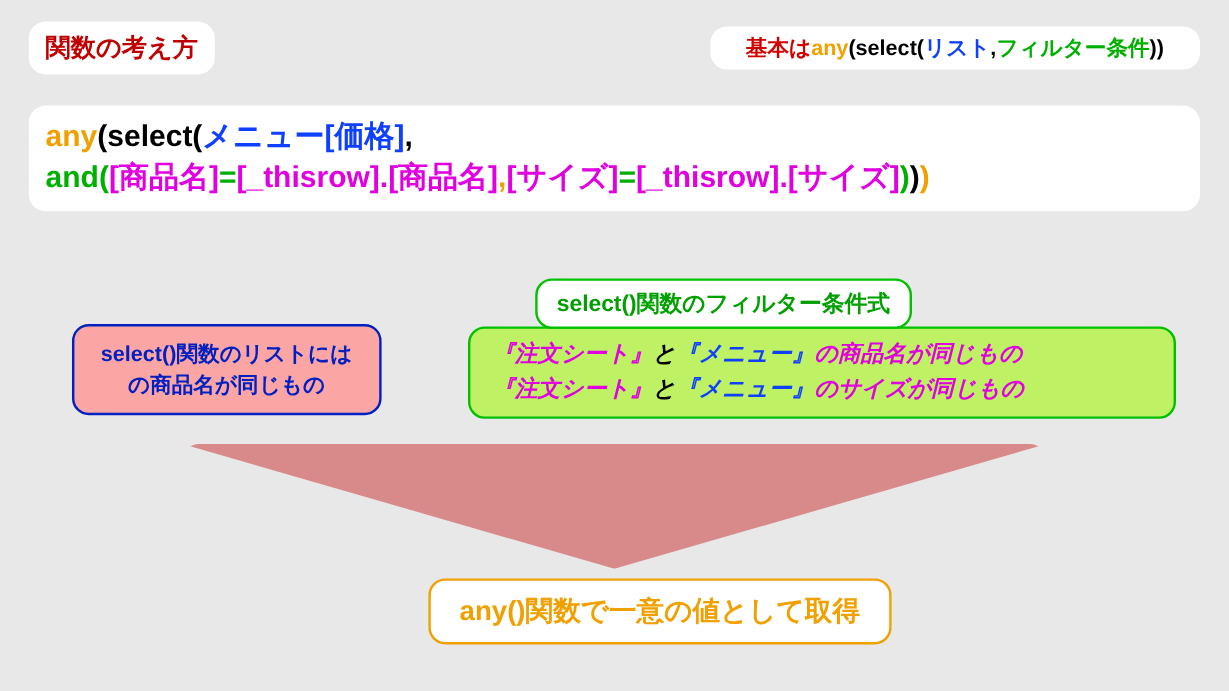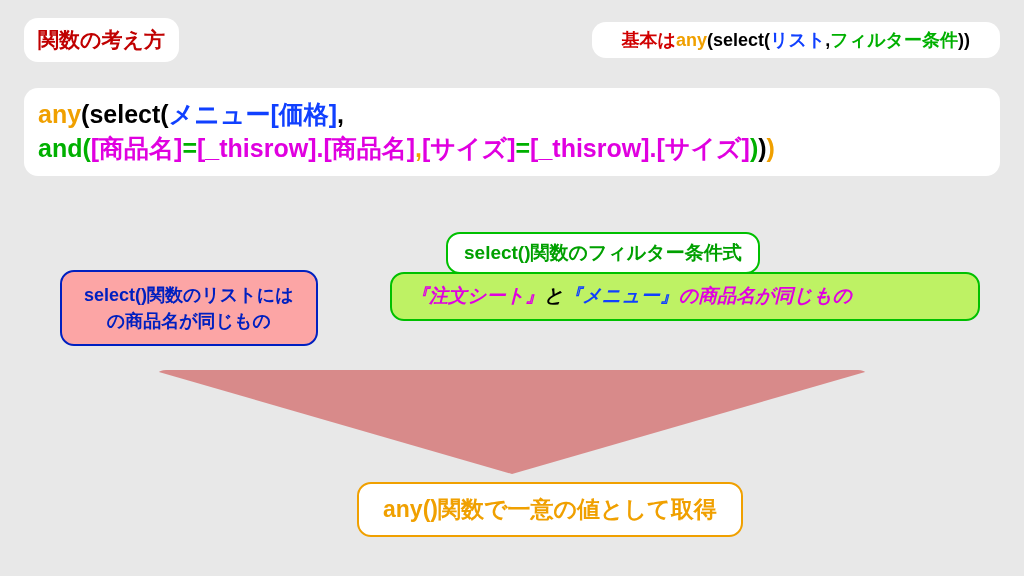--- a/index.html
+++ b/index.html
@@ -136,18 +136,21 @@
   <div>select()関数のリストには</div>
   <div>の商品名が同じもの</div>
 </div>
 
 <div class="right-group">
   <div class="right-label">select()関数のフィルター条件式</div>
   <div class="right-box">
     <div>
       <span class="c-magenta">『注文シート』</span><span class="c-black">と</span><span class="c-blue">『メニュー』</span><span class="c-magenta">の商品名が同じもの</span>
     </div>
+    <div>
+      <span class="c-magenta">『注文シート』</span><span class="c-black">と</span><span class="c-blue">『メニュー』</span><span class="c-magenta">のサイズが同じもの</span>
+    </div>
   </div>
 </div>
 
 <div class="arrow-down"></div>
 
 <div class="bottom-box">any()関数で一意の値として取得</div>
 
 </body></html>

